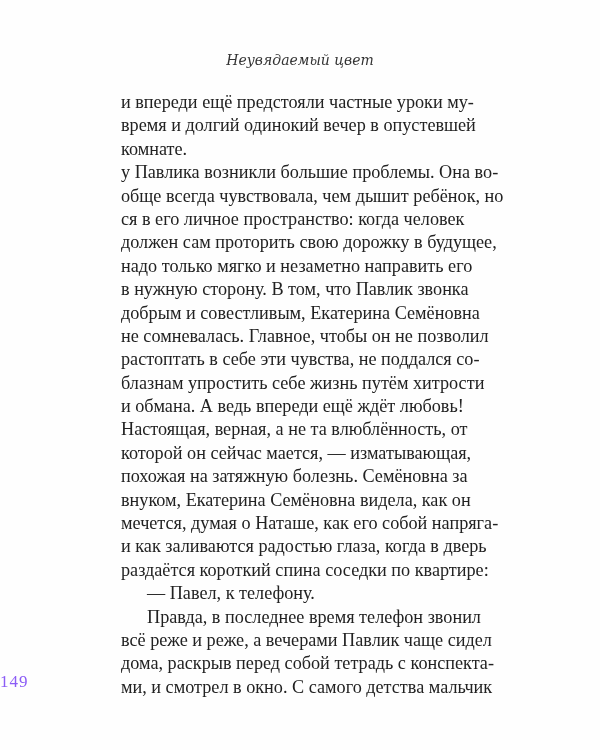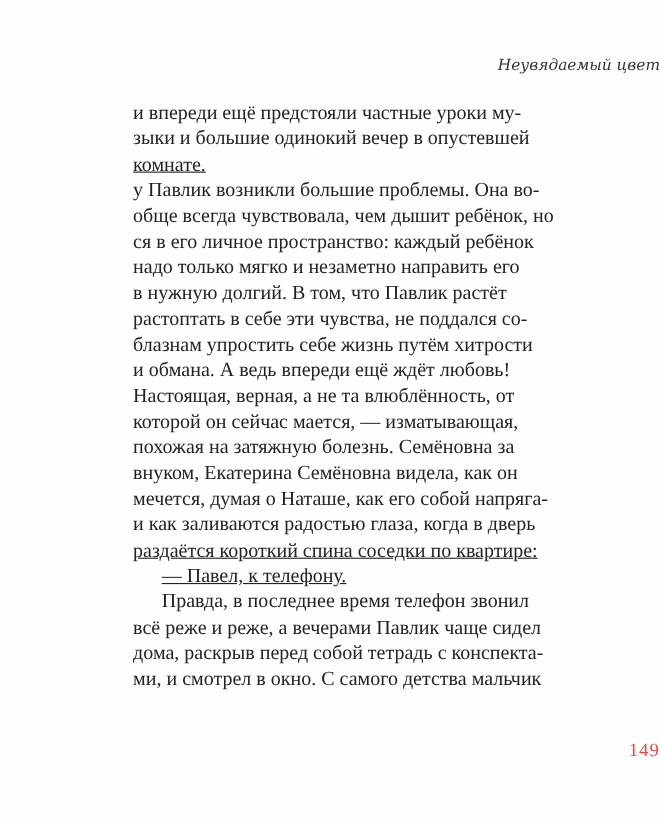--- a/index.html
+++ b/index.html
@@ -1,47 +1,50 @@
 <!DOCTYPE html>
 <html><head>
 <meta charset="utf-8">
 <style>
   html, body { margin: 0; padding: 0; background: #ffffff; }
   body { width: 600px; height: 750px; position: relative; overflow: hidden; }
   .page { position: absolute; left: 0; top: 0; width: 600px; height: 750px; background: #fefefe; }
   .running-head {
-    position: absolute; top: 52px; left: 0; width: 600px; text-align: right;
+    position: absolute; top: 52px; left: 0; width: 600px; text-align: center;
     font-family: "DejaVu Serif", serif; font-style: italic; font-size: 14px; color: #333;
   }
   .body-text {
     position: absolute; top: 91px; left: 121px; width: 335px;
     font-family: "Liberation Serif", serif; font-size: 18.2px; line-height: 23.4px; color: #222;
   }
   .line { display: block; white-space: nowrap; text-align: justify; text-align-last: justify; height: 23.4px; }
-  .line.last { text-align-last: left; text-decoration: underline; }
+  .line.last { text-align-last: left; }
   .line.indent { padding-left: 26px; }
   .page-number {
-    position: absolute; top: 672px; left: 0; width: 600px; text-align: right;
-    font-family: "Liberation Serif", serif; font-size: 17px; color: #ef4444; letter-spacing: 1px;
+    position: absolute; top: 672px; left: 0; width: 600px; text-align: left;
+    font-family: "Liberation Serif", serif; font-size: 17px; color: #8b5cf6; letter-spacing: 1px;
   }
 </style>
 </head>
 <body>
 
 <div class="page">
   <div class="running-head">Неувядаемый цвет</div>
   <div class="body-text" id="body-text">
       <span class="line">и впереди ещё предстояли частные уроки му-</span>
-      <span class="line">зыки и большие одинокий вечер в опустевшей</span>
+      <span class="line">время и долгий одинокий вечер в опустевшей</span>
       <span class="line last">комнате.</span>
-      <span class="line">у Павлик возникли большие проблемы. Она во-</span>
+      <span class="line">у Павлика возникли большие проблемы. Она во-</span>
       <span class="line">обще всегда чувствовала, чем дышит ребёнок, но</span>
-      <span class="line">ся в его личное пространство: каждый ребёнок</span>
+      <span class="line">ся в его личное пространство: когда человек</span>
+      <span class="line">должен сам проторить свою дорожку в будущее,</span>
       <span class="line">надо только мягко и незаметно направить его</span>
-      <span class="line">в нужную долгий. В том, что Павлик растёт</span>
+      <span class="line">в нужную сторону. В том, что Павлик звонка</span>
+      <span class="line">добрым и совестливым, Екатерина Семёновна</span>
+      <span class="line">не сомневалась. Главное, чтобы он не позволил</span>
       <span class="line">растоптать в себе эти чувства, не поддался со-</span>
       <span class="line">блазнам упростить себе жизнь путём хитрости</span>
       <span class="line">и обмана. А ведь впереди ещё ждёт любовь!</span>
       <span class="line">Настоящая, верная, а не та влюблённость, от</span>
       <span class="line">которой он сейчас мается, — изматывающая,</span>
       <span class="line">похожая на затяжную болезнь. Семёновна за</span>
       <span class="line">внуком, Екатерина Семёновна видела, как он</span>
       <span class="line">мечется, думая о Наташе, как его собой напряга-</span>
       <span class="line">и как заливаются радостью глаза, когда в дверь</span>
       <span class="line last">раздаётся короткий спина соседки по квартире:</span>

